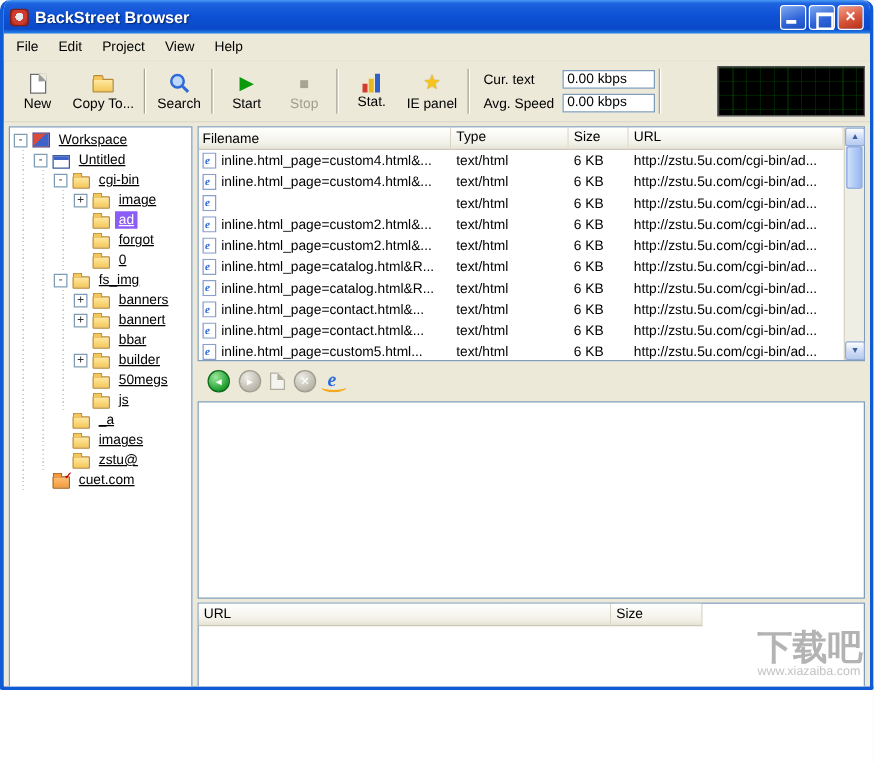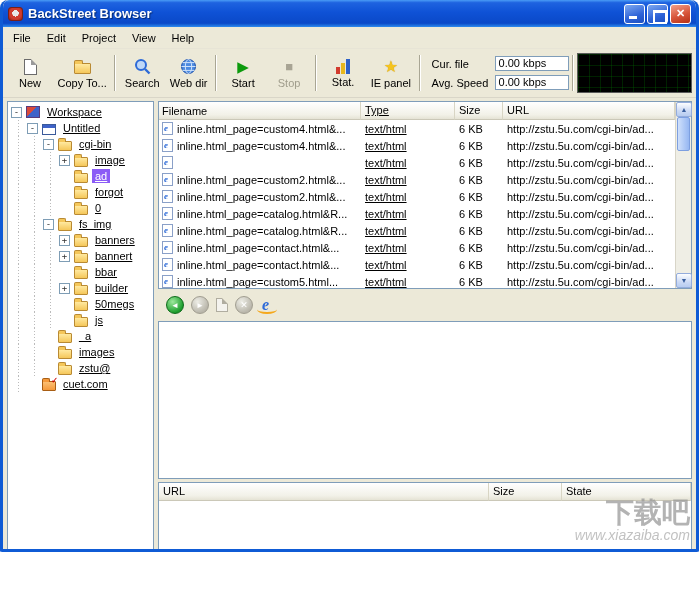--- a/index.html
+++ b/index.html
@@ -88,21 +88,21 @@
   
   .right-col{flex:1;display:flex;flex-direction:column;min-width:0;padding-bottom:16px;}
   .filelist{height:188px;flex:0 0 188px;border:1px solid #7F9DB9;background:#fff;display:flex;margin-bottom:3px;}
   .fl-content{flex:1;display:flex;flex-direction:column;overflow:hidden;min-width:0;}
   .fl-header{display:flex;flex:0 0 18px;}
   .hc{height:18px;line-height:16px;background:linear-gradient(#FFFFFF,#F2F1E8 75%,#E5E3D5);border-right:1px solid #D8D5C4;border-bottom:1px solid #CBC8B8;overflow:hidden;white-space:nowrap;}
   .fl-body{flex:1;overflow:hidden;}
   .file-row{display:flex;height:17px;align-items:center;}
   .cell{overflow:hidden;white-space:nowrap;}
   .c-filename{width:202px;flex:0 0 202px;display:flex;align-items:center;gap:4px;padding-left:3px;overflow:hidden;white-space:nowrap;}
-  .c-type{width:94px;flex:0 0 94px;padding-left:4px;overflow:hidden;white-space:nowrap;text-decoration:underline;}
+  .c-type{width:94px;flex:0 0 94px;padding-left:4px;overflow:hidden;white-space:nowrap;}
   .c-size{width:48px;flex:0 0 48px;padding-left:4px;overflow:hidden;white-space:nowrap;}
   .c-url{flex:1;min-width:0;padding-left:4px;overflow:hidden;white-space:nowrap;}
   .file-icon{width:11px;height:13px;flex:0 0 11px;background:#fff;border:1px solid #8AA0C8;position:relative;}
   .file-icon::after{content:"e";position:absolute;left:1px;top:0;font:italic bold 9px "Liberation Serif",serif;color:#2E6BD8;}
   
   .navbar{height:26px;flex:0 0 26px;display:flex;align-items:center;gap:7px;padding-left:8px;margin-bottom:3px;}
   .circle{width:18px;height:18px;border-radius:50%;display:flex;align-items:center;justify-content:center;font-size:8px;color:#fff;}
   .back-circle{background:radial-gradient(circle at 35% 30%,#9CE89C,#1E9E2E 70%,#0F7A1E);border:1px solid #0B6A18;}
   .fwd-circle{background:radial-gradient(circle at 35% 30%,#EDEDE6,#B9B6AA 72%);border:1px solid #A09D90;}
   .cancel-circle{background:radial-gradient(circle at 35% 30%,#EDEDE6,#B9B6AA 72%);border:1px solid #A09D90;font-size:9px;}
@@ -122,23 +122,23 @@
   .statusbar{height:22px;display:flex;gap:3px;padding:2px 3px;align-items:stretch;}
   .status-cell{border:1px solid;border-color:#9D9A88 #FFFFFF #FFFFFF #9D9A88;padding:1px 5px;line-height:15px;white-space:nowrap;overflow:hidden;}
   .sc-0{width:103px;flex:0 0 103px;}
   .sc-1{width:77px;flex:0 0 77px;}
   .sc-2{width:103px;flex:0 0 103px;}
   .sc-3{flex:1;}
   .sc-4{width:112px;flex:0 0 112px;position:relative;}
   .grip{position:absolute;right:1px;bottom:1px;width:12px;height:12px;
     background:repeating-linear-gradient(135deg,transparent 0 3px,#B8B5A4 3px 4px,#fff 4px 5px);}
   
-  .watermark{position:absolute;right:6px;bottom:6px;text-align:right;opacity:.75;pointer-events:none;}
+  .watermark{position:absolute;right:6px;bottom:6px;text-align:left;opacity:.75;pointer-events:none;}
   .wm-text{font-size:28px;font-weight:bold;color:#9a9a9a;line-height:28px;}
-  .wm-url{font-size:14px;color:#ADADAD;font-style:italic;}
+  .wm-url{font-size:10px;color:#ADADAD;}
 </style>
 </head>
 <body>
 
 <div class="window">
 
   <div class="titlebar">
     <span class="app-icon"></span>
     <span class="title-text">BackStreet Browser</span>
     <span class="win-btns">
@@ -172,32 +172,20 @@
     <div class="tsep"></div>
     <div class="tbtn">
       <span class="ticon">
         <svg width="17" height="17" viewBox="0 0 17 17">
             <circle cx="7" cy="7" r="5" fill="#BFD8F8" stroke="#2E6BD8" stroke-width="2"></circle>
             <line x1="11" y1="11" x2="15.5" y2="15.5" stroke="#2E6BD8" stroke-width="2.4"></line>
           </svg>
       </span>
       <span class="tlabel">Search</span>
     </div>
-    <div class="tbtn">
-      <span class="ticon">
-        <svg width="17" height="17" viewBox="0 0 17 17">
-            <circle cx="8.5" cy="8.5" r="7" fill="#4E8BE0" stroke="#1C4FA8" stroke-width="1"></circle>
-            <ellipse cx="8.5" cy="8.5" rx="3.2" ry="7" fill="none" stroke="#CFE2FA" stroke-width="1"></ellipse>
-            <line x1="1.5" y1="8.5" x2="15.5" y2="8.5" stroke="#CFE2FA" stroke-width="1"></line>
-            <line x1="2.5" y1="4.6" x2="14.5" y2="4.6" stroke="#CFE2FA" stroke-width="1"></line>
-            <line x1="2.5" y1="12.4" x2="14.5" y2="12.4" stroke="#CFE2FA" stroke-width="1"></line>
-          </svg>
-      </span>
-      <span class="tlabel">Web dir</span>
-    </div>
     <div class="tsep"></div>
     <div class="tbtn">
       <span class="ticon start-glyph">▶</span>
       <span class="tlabel">Start</span>
     </div>
     <div class="tbtn disabled">
       <span class="ticon stop-glyph">■</span>
       <span class="tlabel">Stop</span>
     </div>
     <div class="tsep"></div>
@@ -209,21 +197,21 @@
         </span>
       <span class="tlabel">Stat.</span>
     </div>
     <div class="tbtn">
       <span class="ticon star-glyph">★</span>
       <span class="tlabel">IE panel</span>
     </div>
     <div class="tsep"></div>
     <div class="speed-panel">
       <div class="speed-row">
-        <span class="speed-label">Cur. file</span>
+        <span class="speed-label">Cur. text</span>
         <span class="speed-field">0.00 kbps</span>
       </div>
       <div class="speed-row">
         <span class="speed-label">Avg. Speed</span>
         <span class="speed-field">0.00 kbps</span>
       </div>
     </div>
     <div class="tsep"></div>
     <div class="graph"></div>
   </div>
@@ -525,21 +513,20 @@
         <span class="circle cancel-circle">✕</span>
         <span class="ie-e">e</span>
       </div>
 
       <div class="browser"></div>
 
       <div class="bottomlist">
         <div class="bl-header">
           <span class="hc bc-url">URL</span>
           <span class="hc bc-size">Size</span>
-          <span class="hc bc-state">State</span>
         </div>
         <div class="bl-body"></div>
       </div>
 
     </div>
   </div>
 
   <div class="statusbar">
     <span class="status-cell sc-0">Idle</span>
     <span class="status-cell sc-1">2 projects</span>

